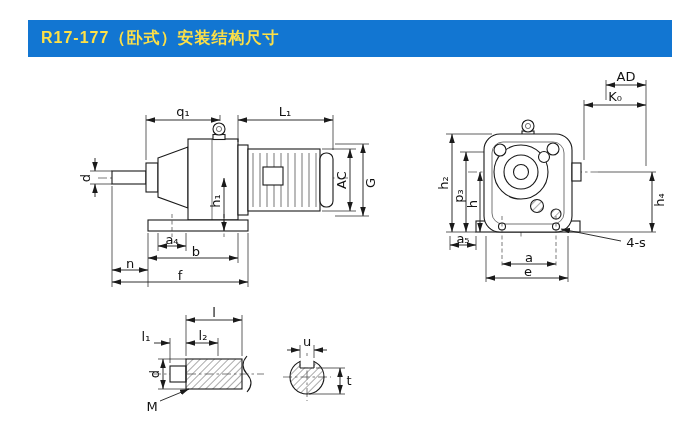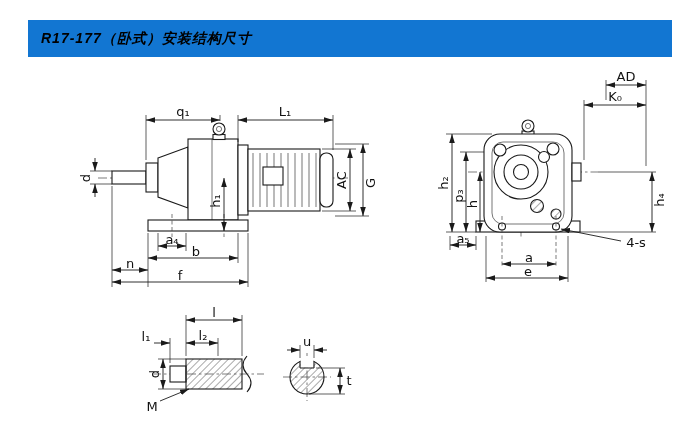--- a/index.html
+++ b/index.html
@@ -1,22 +1,22 @@
 <!DOCTYPE html>
 <html><head>
 <meta charset="utf-8">
 <style>
   html,body{margin:0;padding:0;background:#ffffff;}
   body{width:700px;height:431px;overflow:hidden;position:relative;
        font-family:"Liberation Sans",sans-serif;}
   .banner{position:absolute;left:28px;top:20px;width:644px;height:37px;
           background:#1276d2;display:flex;align-items:center;box-sizing:border-box;
           padding-left:13px;}
-  .banner span{color:#000000;font-weight:bold;font-size:14px;letter-spacing:1px;
-          font-family:"Liberation Sans","DejaVu Sans",sans-serif;font-style:italic;}
+  .banner span{color:#fde047;font-weight:bold;font-size:16px;letter-spacing:1px;
+          font-family:"Liberation Sans","DejaVu Sans",sans-serif;}
   svg{position:absolute;left:0;top:0;}
   .o2{fill:#ffffff;stroke:#1a1a1a;stroke-width:1.1;}
   .thin{fill:none;stroke:#1a1a1a;stroke-width:0.6;}
   .ln{fill:none;stroke:#1a1a1a;stroke-width:1.1;}
   .dim{fill:none;stroke:#1a1a1a;stroke-width:0.9;}
   .ext{stroke:#1a1a1a;stroke-width:0.7;}
   .cl{fill:none;stroke:#444444;stroke-width:0.7;stroke-dasharray:9 3 2.5 3;}
   .cld{fill:none;stroke:#444444;stroke-width:0.7;stroke-dasharray:4 2.5;}
   .hat{fill:url(#hatch);stroke:#1a1a1a;stroke-width:1.1;}
   text.lbl{font:13px "DejaVu Sans",sans-serif;fill:#111111;text-anchor:middle;

